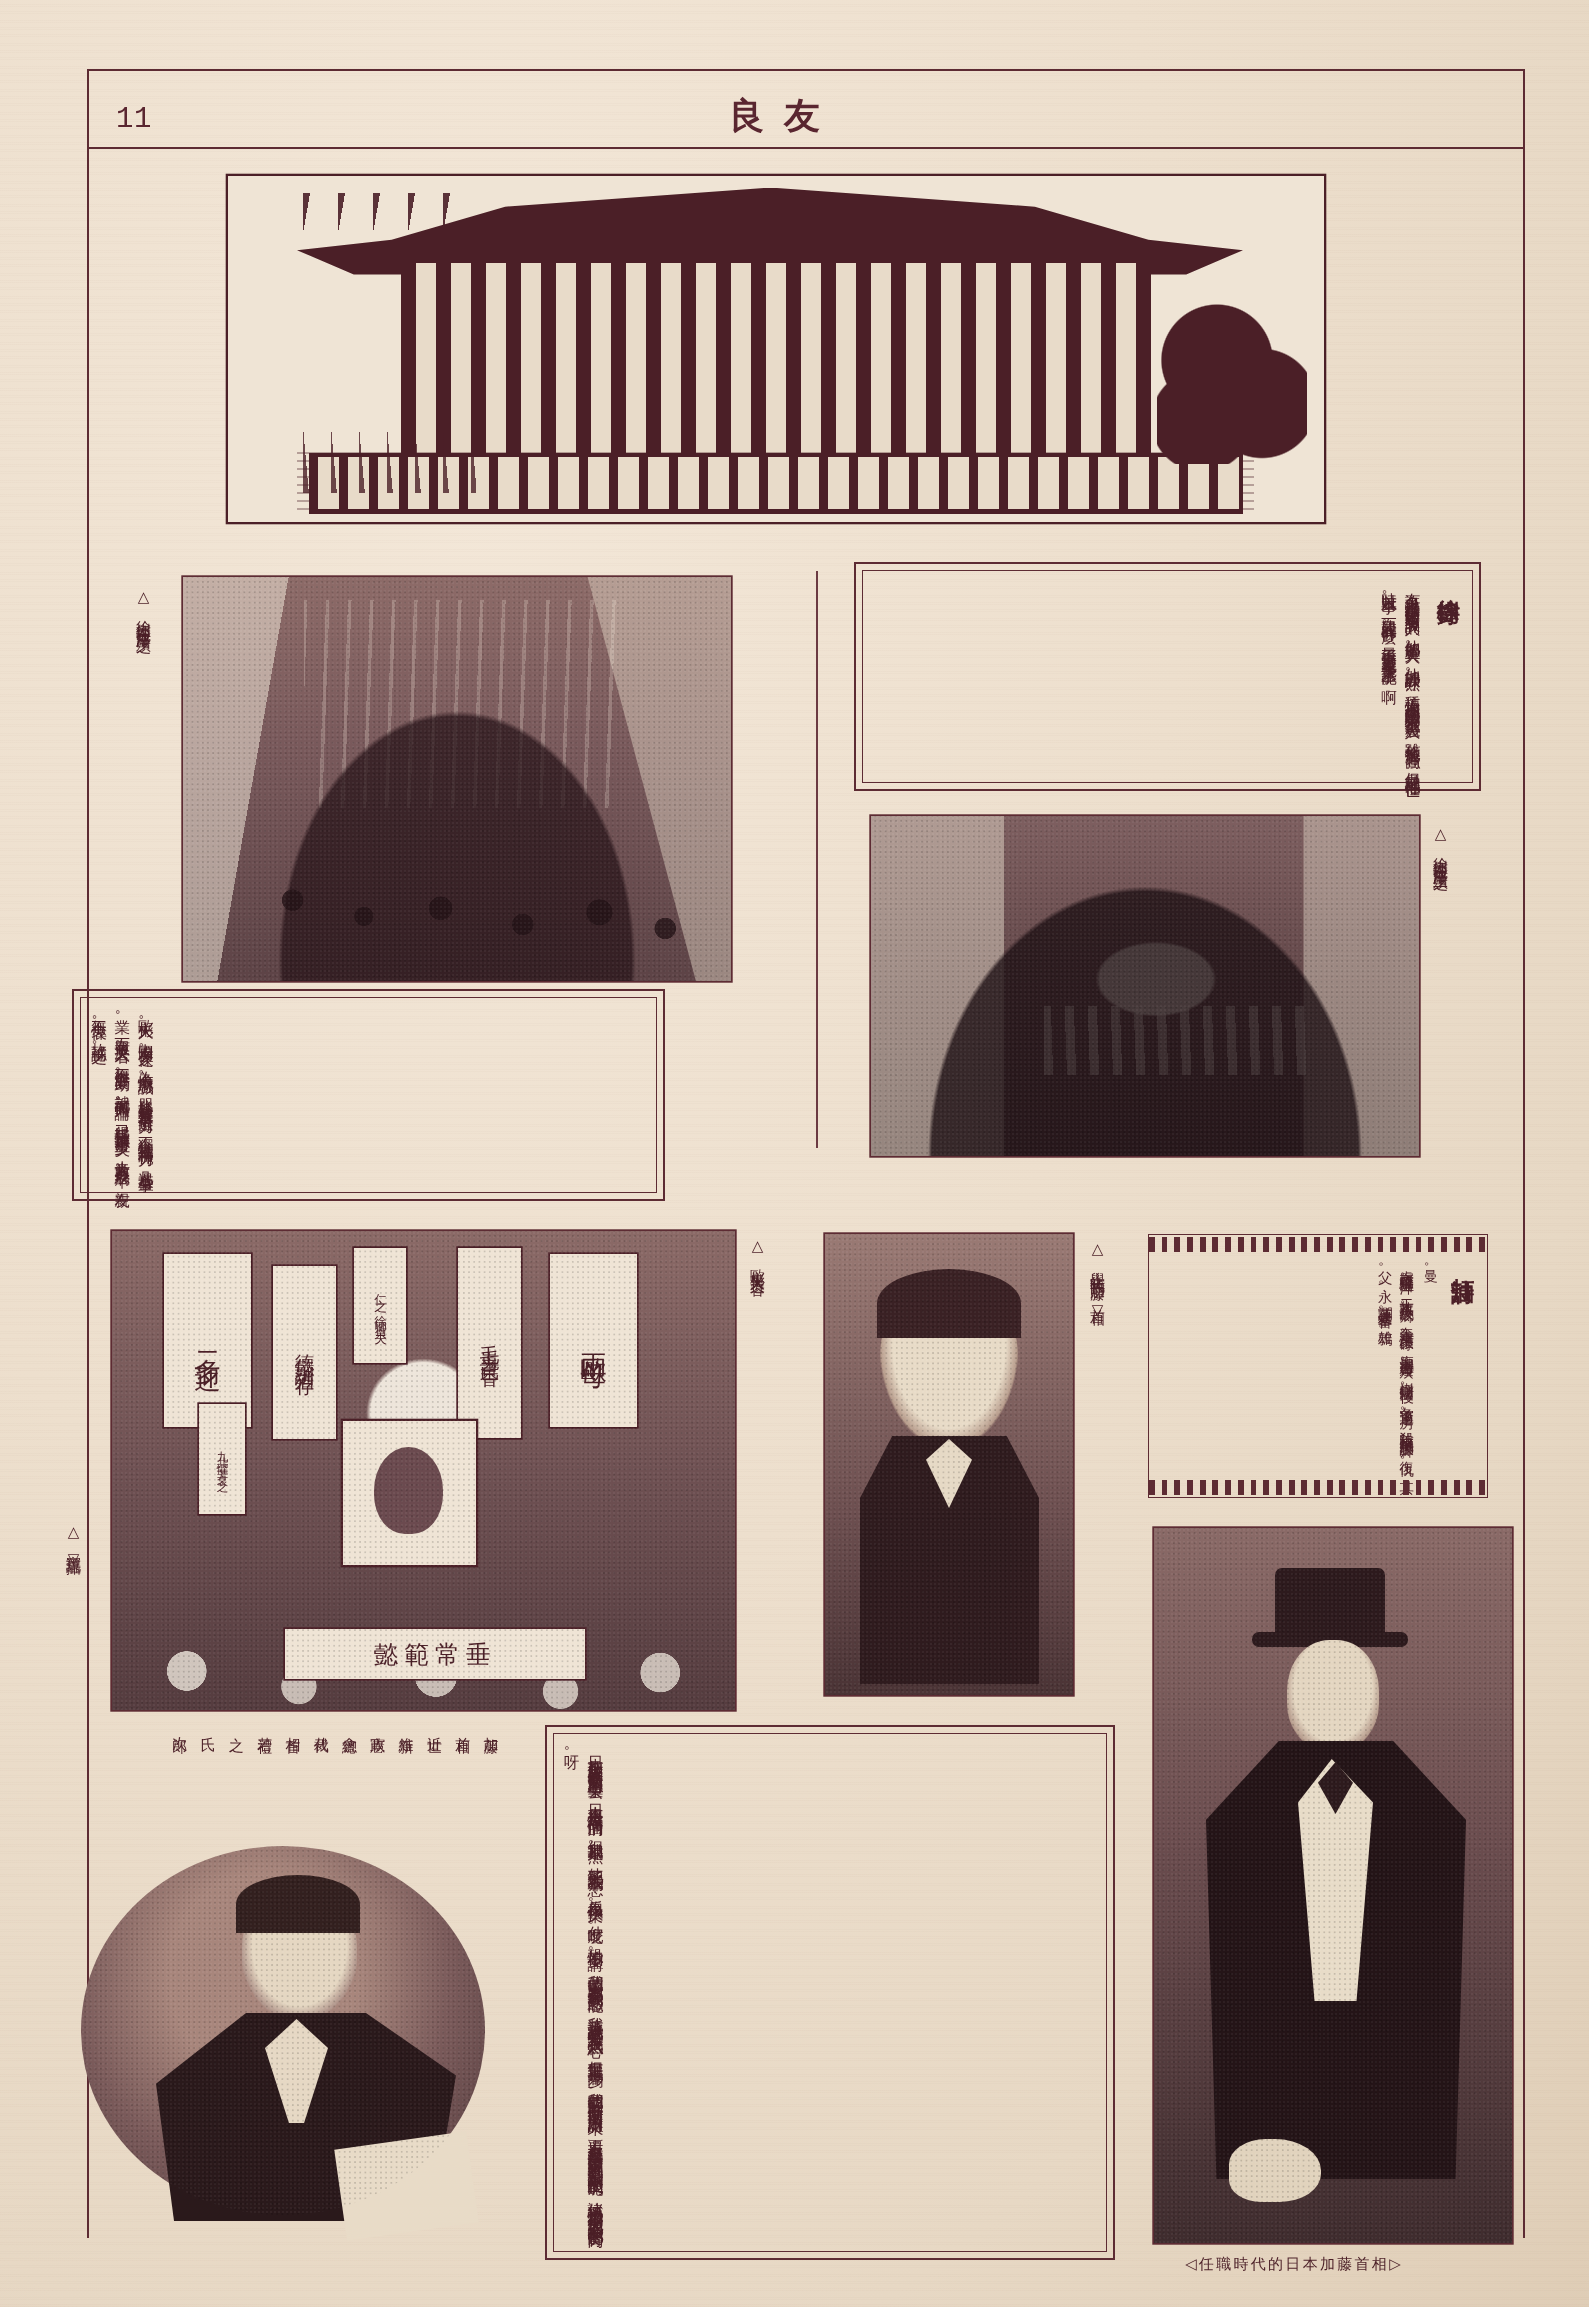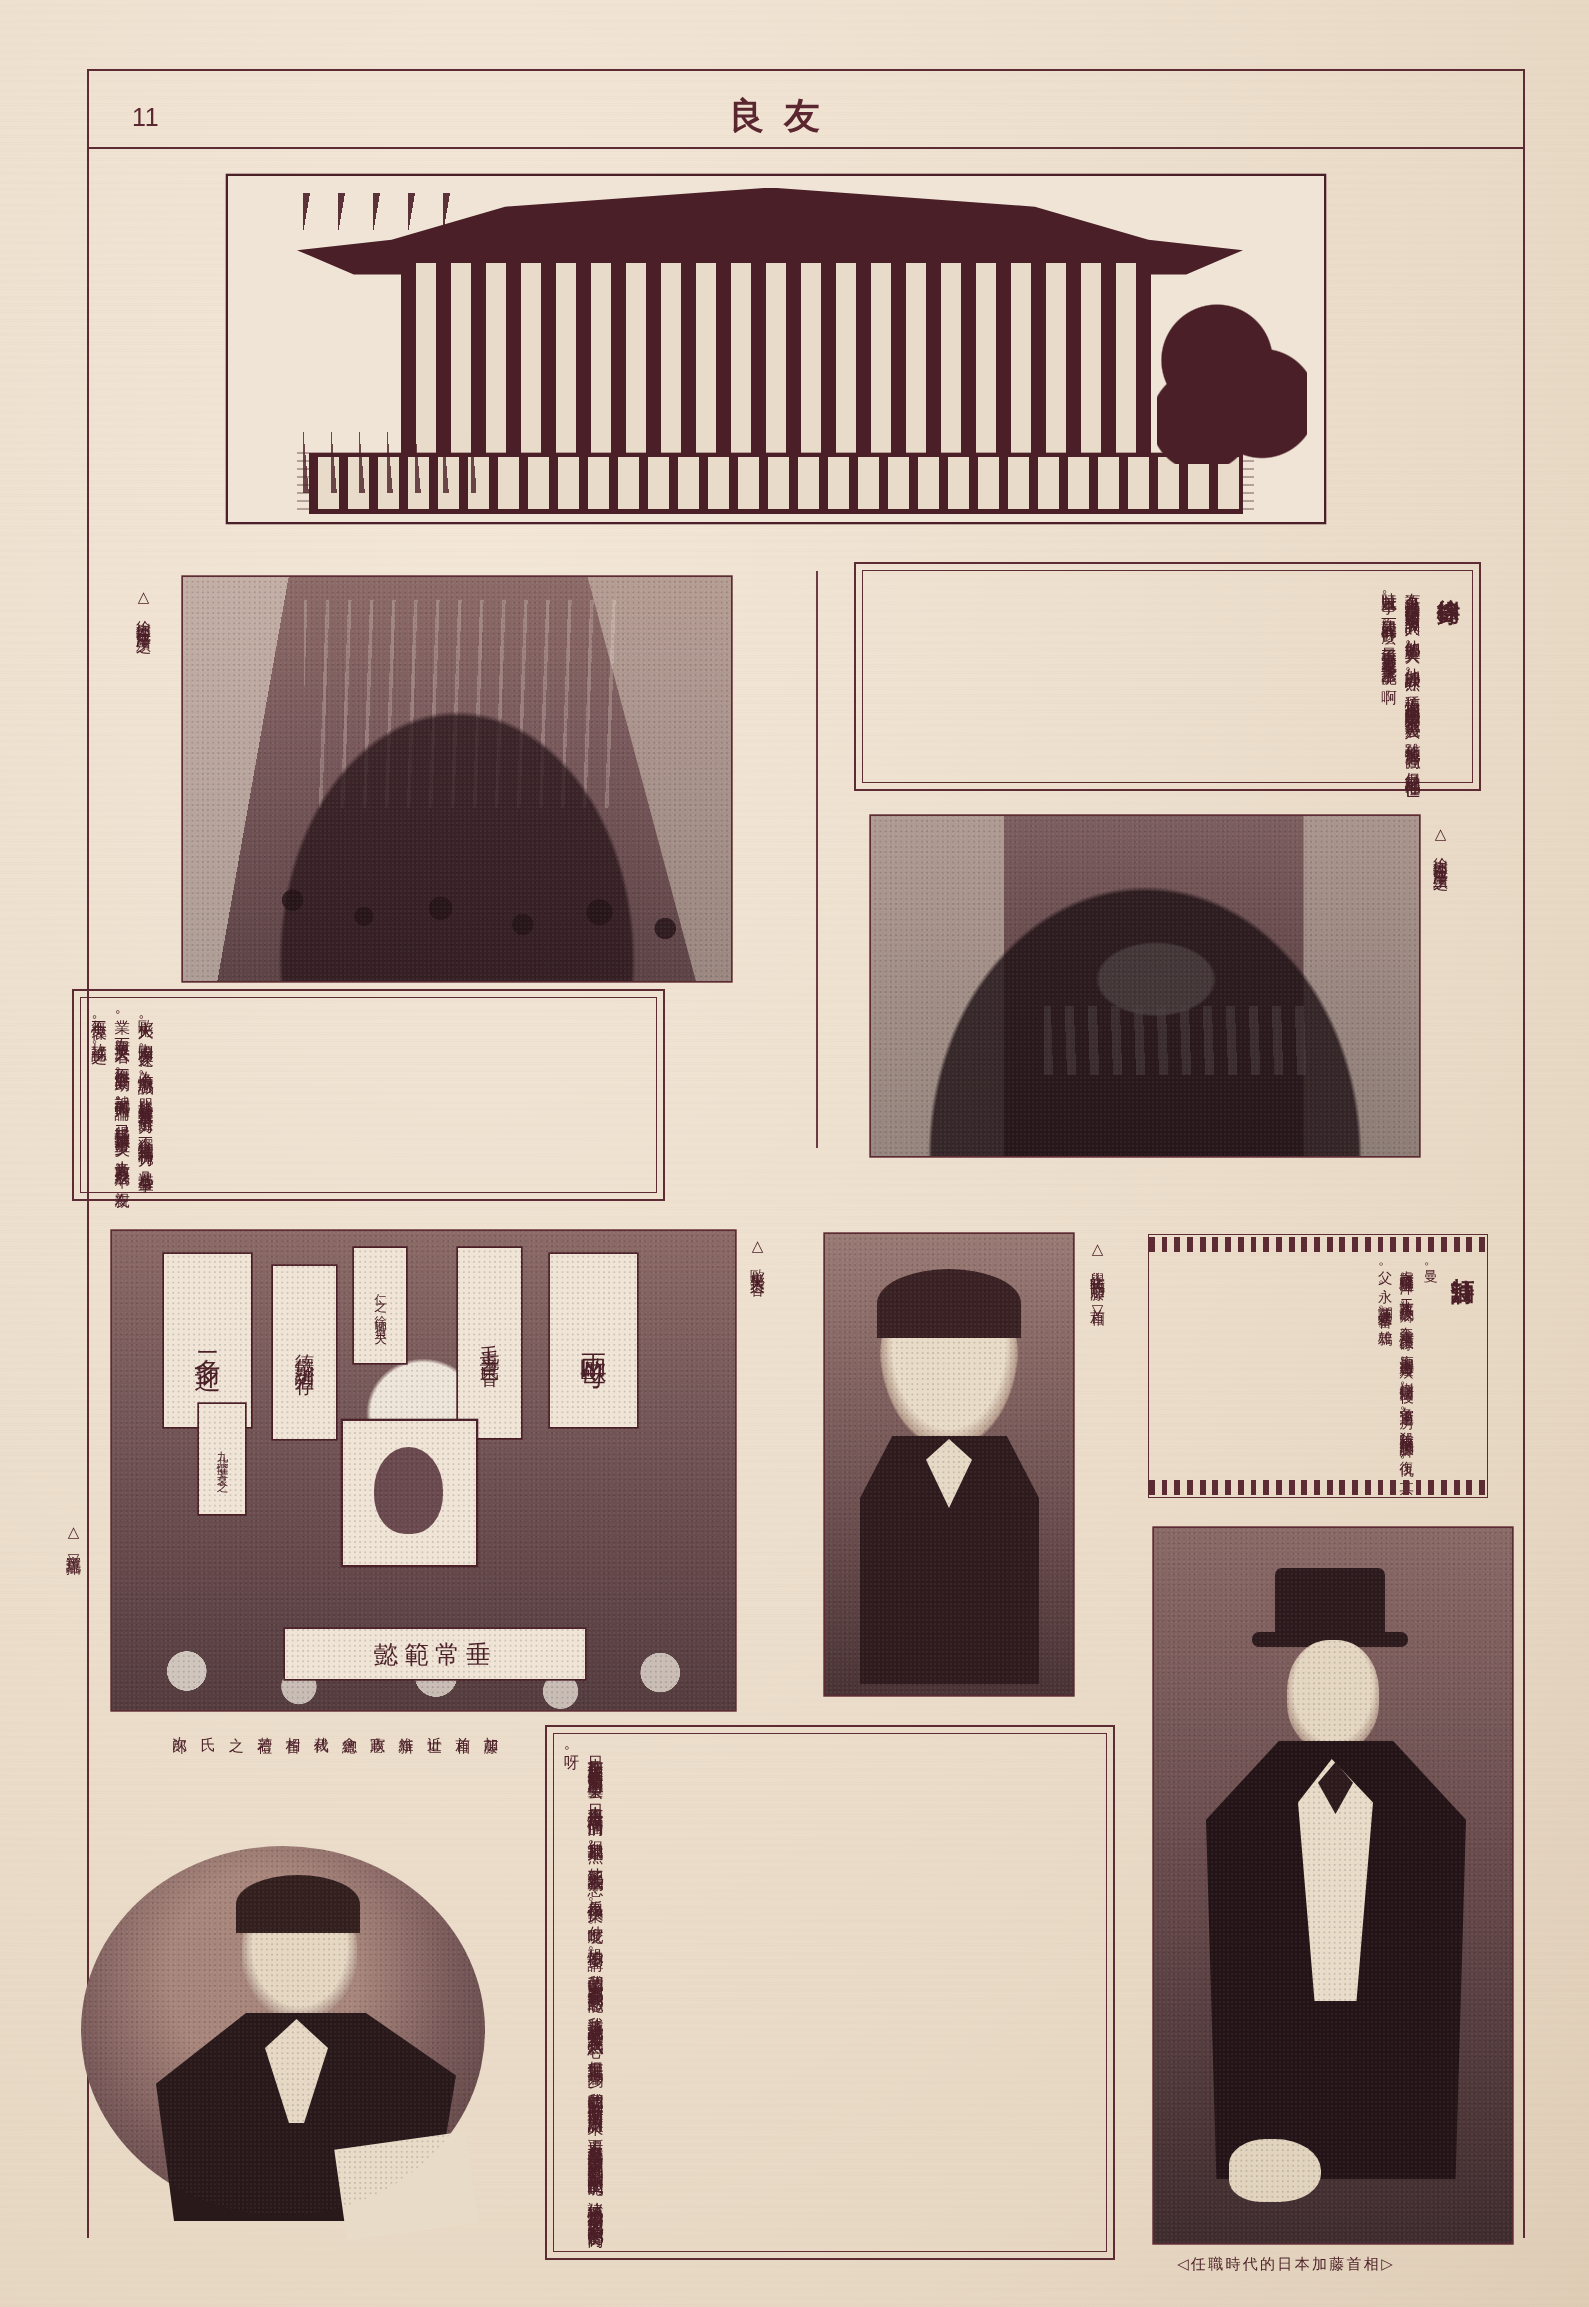--- a/index.html
+++ b/index.html
@@ -48,24 +48,24 @@
     background: #5d2b33;
   }
   .header-rule2 {
     position: absolute;
     left: 87px; top: 69px;
     width: 1438px; height: 1.7px;
     background: #5d2b33;
   }
   .page-number {
     position: absolute;
-    left: 132px; top: 103px;
-    font-size: 25px;
+    left: 116px; top: 103px;
+    font-size: 29px;
     color: #5a2630;
-    font-family: Liberation Sans, sans-serif;
+    font-family: Liberation Mono, monospace;
     letter-spacing: 0.6px;
   }
   .masthead {
     position: absolute;
     left: 663px; top: 92px;
     width: 242px;
     text-align: center;
     font-size: 36px;
     font-weight: bold;
     color: #5a2630;
@@ -125,20 +125,21 @@
     font-size: 15px;
     letter-spacing: 2.3px;
     line-height: 1.3;
   }
   .caption-h {
     position: absolute;
     font-family: "DejaVu Serif", serif;
     color: #4b1f27;
     font-size: 15px;
     letter-spacing: 2.3px;
+    margin-left: 8px;
   }
   .divider-v {
     position:absolute;
     width:1.7px;
     background:#6b3a42;
   }
 
   
   #temple-illustration {
     position: absolute;

